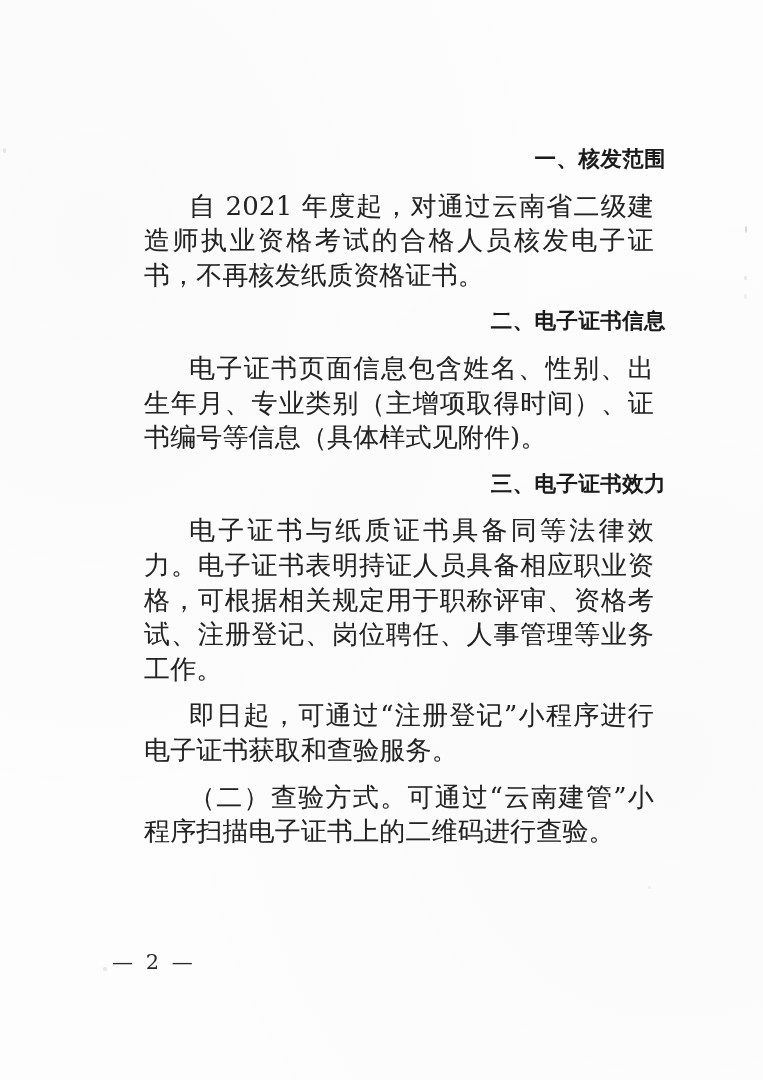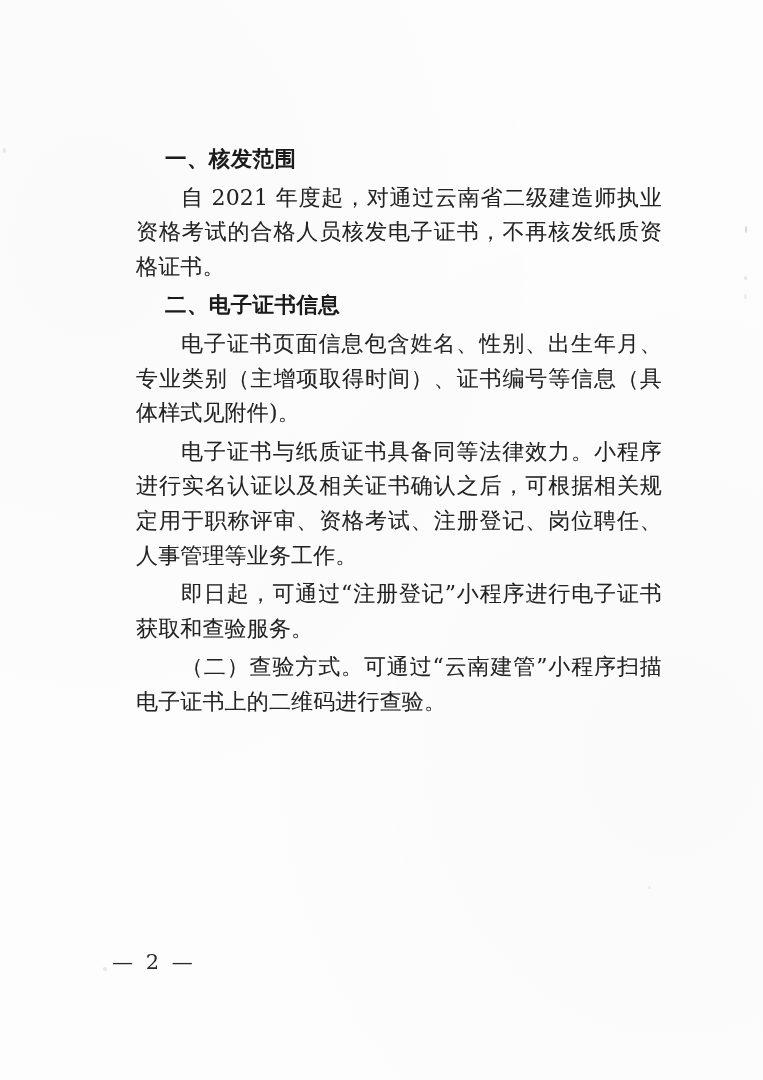--- a/index.html
+++ b/index.html
@@ -31,30 +31,31 @@
   .heading {
     font-family: "DejaVu Sans", "Liberation Sans", sans-serif;
     font-weight: bold;
     font-size: 21.5px;
     line-height: 34.6px;
     color: #1b1b1b;
     letter-spacing: 0.4px;
     text-indent: 33px;
     margin: 0;
     white-space: nowrap;
+    text-align: right;
     -webkit-font-smoothing: antialiased;
   }
 
   
   .para {
     font-family: "DejaVu Serif", "Liberation Serif", serif;
-    font-size: 22px;
+    font-size: 26px;
     line-height: 34.6px;
     color: #232323;
-    margin: 4px;
+    margin: 12px;
     text-indent: 45px;
     text-align: justify;
     text-justify: inter-character;
     letter-spacing: 0.15px;
     word-break: break-all;
   }
 
   
   .para, .heading { text-shadow: 0 0 0.35px rgba(0,0,0,0.18); }
 
@@ -88,21 +89,22 @@
 </head>
 <body>
 
 <div class="page">
 
   <div class="content">
       <p class="heading">一、核发范围</p>
       <p class="para">自 2021 年度起，对通过云南省二级建造师执业资格考试的合格人员核发电子证书，不再核发纸质资格证书。</p>
       <p class="heading">二、电子证书信息</p>
       <p class="para">电子证书页面信息包含姓名、性别、出生年月、专业类别（主增项取得时间）、证书编号等信息（具体样式见附件)。</p>
-      <p class="para">电子证书与纸质证书具备同等法律效力。小程序进行实名认证以及相关证书确认之后，可根据相关规定用于职称评审、资格考试、注册登记、岗位聘任、人事管理等业务工作。</p>
+      <p class="heading">三、电子证书效力</p>
+      <p class="para">电子证书与纸质证书具备同等法律效力。电子证书表明持证人员具备相应职业资格，可根据相关规定用于职称评审、资格考试、注册登记、岗位聘任、人事管理等业务工作。</p>
       <p class="para">即日起，可通过“注册登记”小程序进行电子证书获取和查验服务。</p>
       <p class="para">（二）查验方式。可通过“云南建管”小程序扫描电子证书上的二维码进行查验。</p>
     </div>
 
   <div class="page-number">—  2  —</div>
 
   <span class="speck s1"></span>
   <span class="speck s2"></span>
   <span class="speck s3"></span>
   <span class="speck s4"></span>

